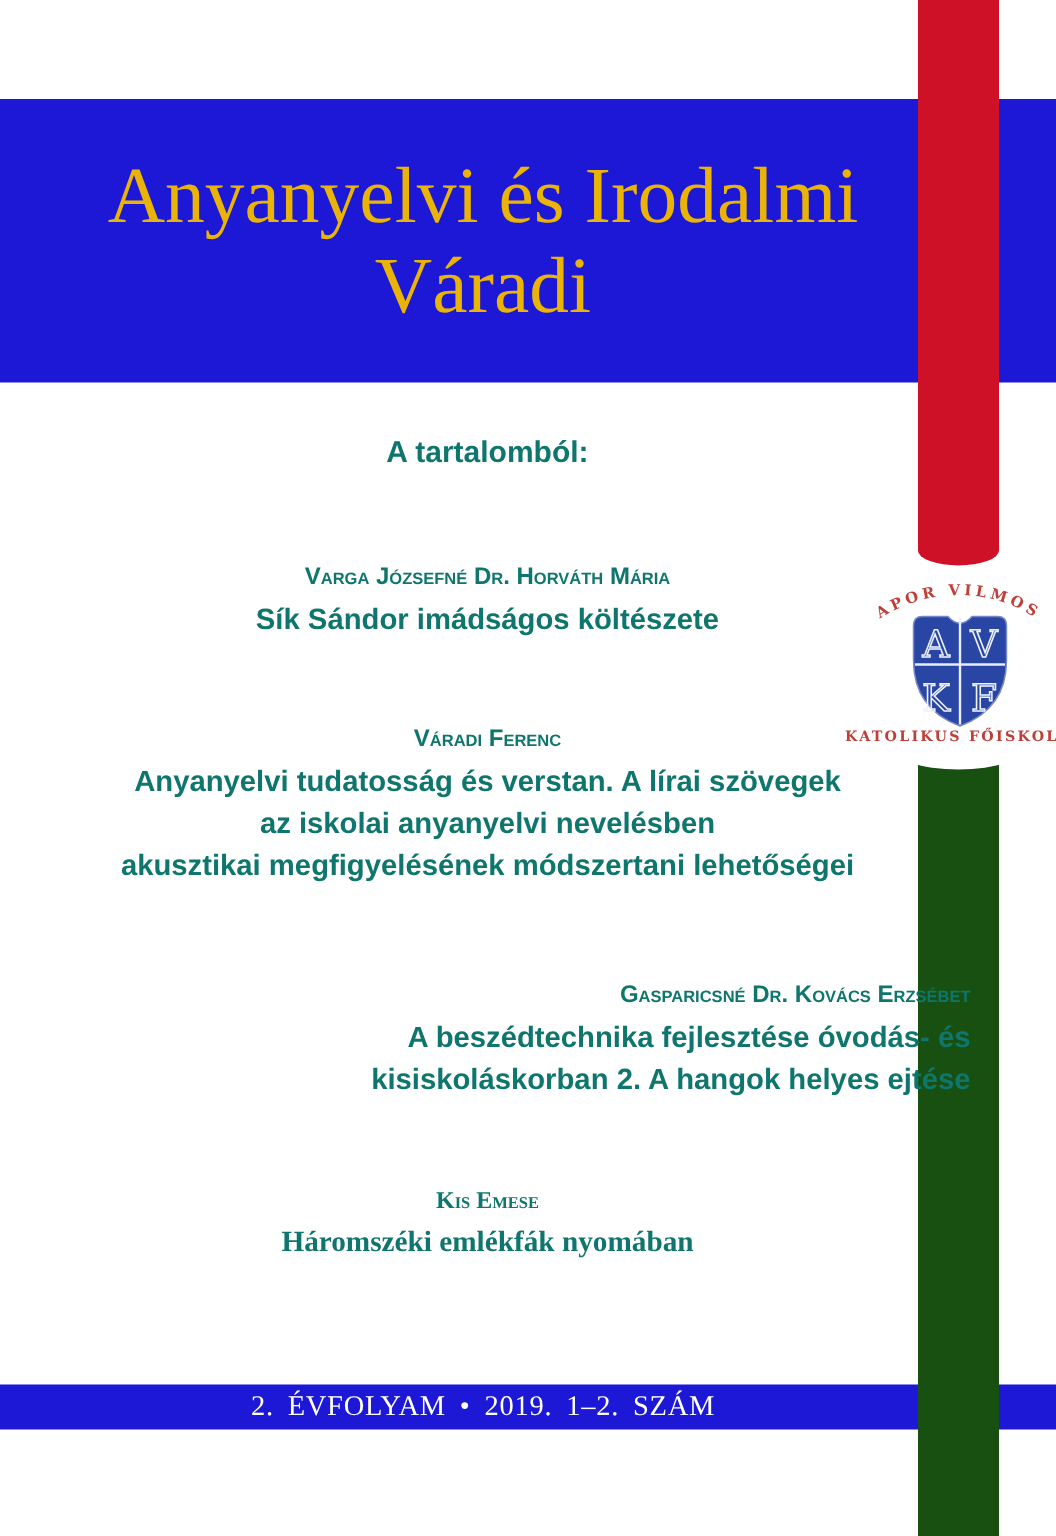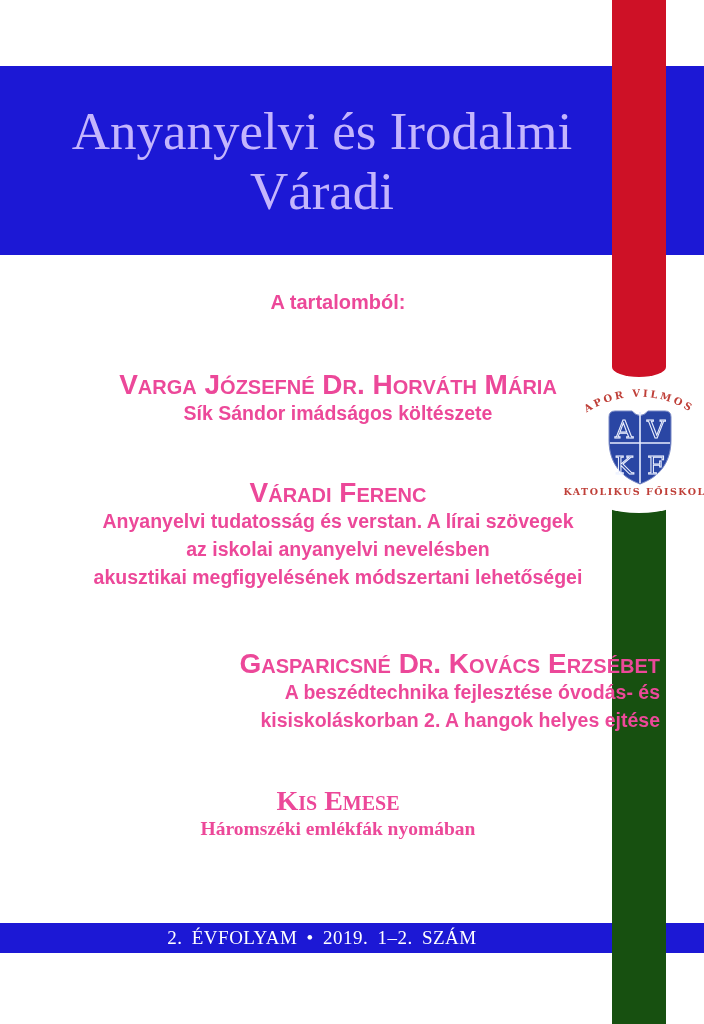--- a/index.html
+++ b/index.html
@@ -10,27 +10,27 @@
   }
   
   .band-top{position:absolute;left:0;top:66px;width:704px;height:189px;background:#1c18d5;z-index:1;display:flex;align-items:center;}
   .band-bottom{position:absolute;left:0;top:923px;width:704px;height:30px;background:#1c18d5;z-index:1;}
   
   .stripe-red{position:absolute;left:612px;top:0;width:54px;height:377px;background:#ce1126;z-index:2;
     border-radius:0 0 27px 27px / 0 0 10px 10px;}
   .stripe-green{position:absolute;left:612px;top:499px;width:54px;height:525px;background:#175010;z-index:2;}
   .green-notch{position:absolute;left:593px;top:481px;width:92px;height:32px;background:#ffffff;border-radius:50%;z-index:3;}
   
-  .masthead{width:644px;text-align:center;color:#c4b5fd;
+  .masthead{width:644px;text-align:center;color:#eab308;
     font-family:"Liberation Serif",serif;font-size:53px;line-height:60px;font-weight:500;}
   
-  .col{position:absolute;left:16px;width:644px;text-align:center;color:#ec4899;z-index:5;}
+  .col{position:absolute;left:3px;width:644px;text-align:center;color:#0f766e;z-index:5;}
   .toc-heading{top:291px;font-size:20px;font-weight:bold;}
   .entry{line-height:28px;font-size:19.5px;font-weight:600;}
-  .entry .author{font-variant:small-caps;font-size:28px;}
+  .entry .author{font-variant:small-caps;font-size:16px;}
   .e1{top:371px;}
   .e2{top:479px;}
   .e3{top:650px;text-align:right;}
   .e4{top:787px;}
   
   .footer-text{position:absolute;left:0;top:923px;width:644px;height:40px;line-height:30px;
     text-align:center;color:#ffffff;font-family:"Liberation Serif",serif;font-size:19px;
     letter-spacing:0.5px;word-spacing:4px;z-index:5;}
   
   .logo-arc{position:absolute;left:569px;top:368px;width:140px;height:50px;z-index:4;}

